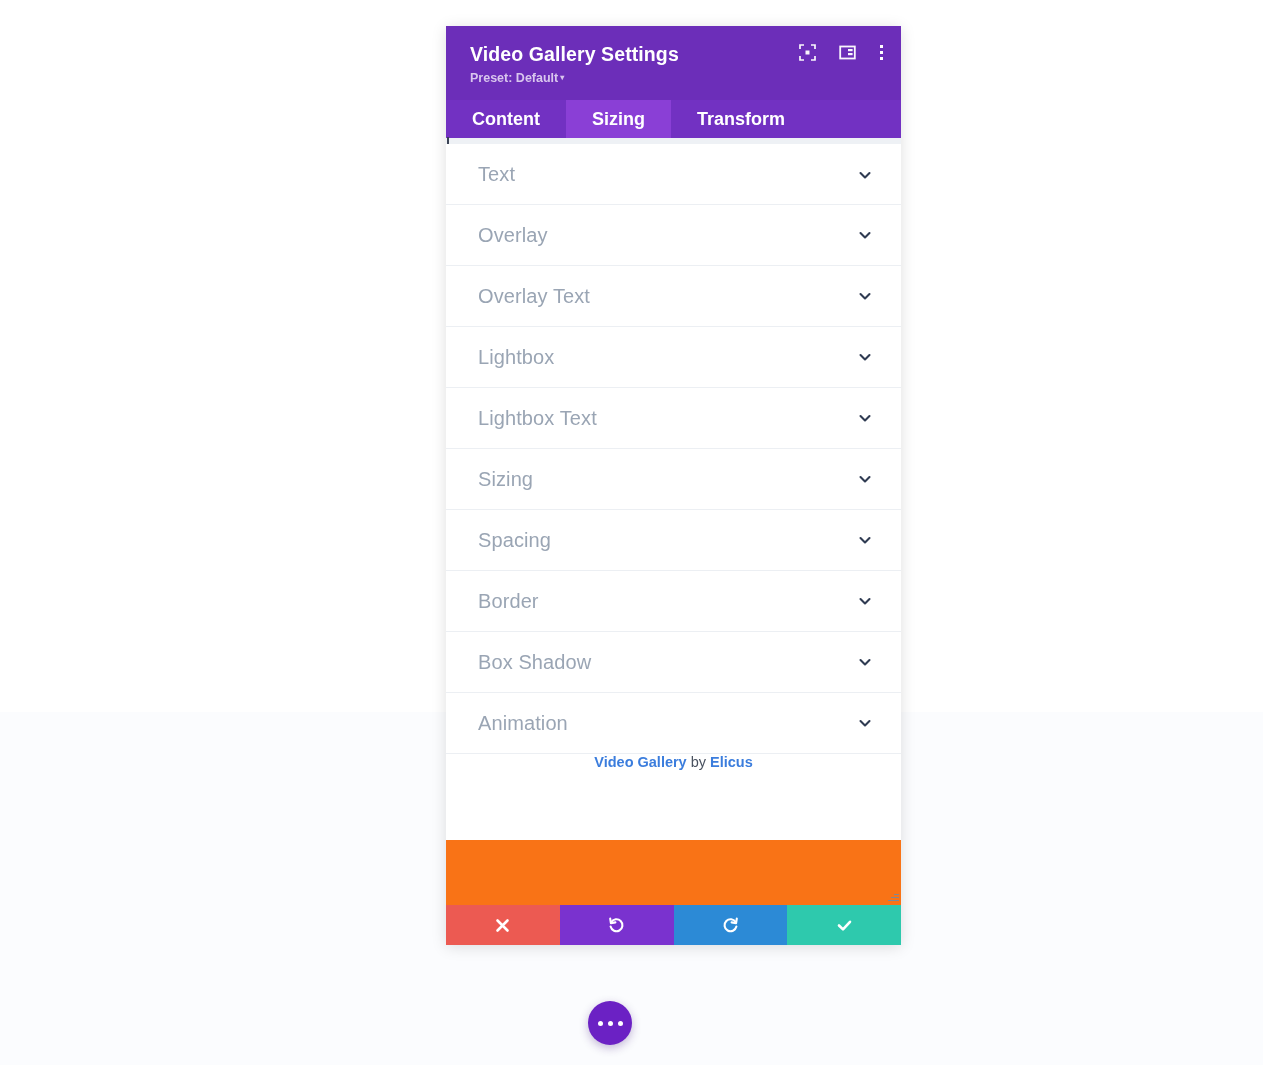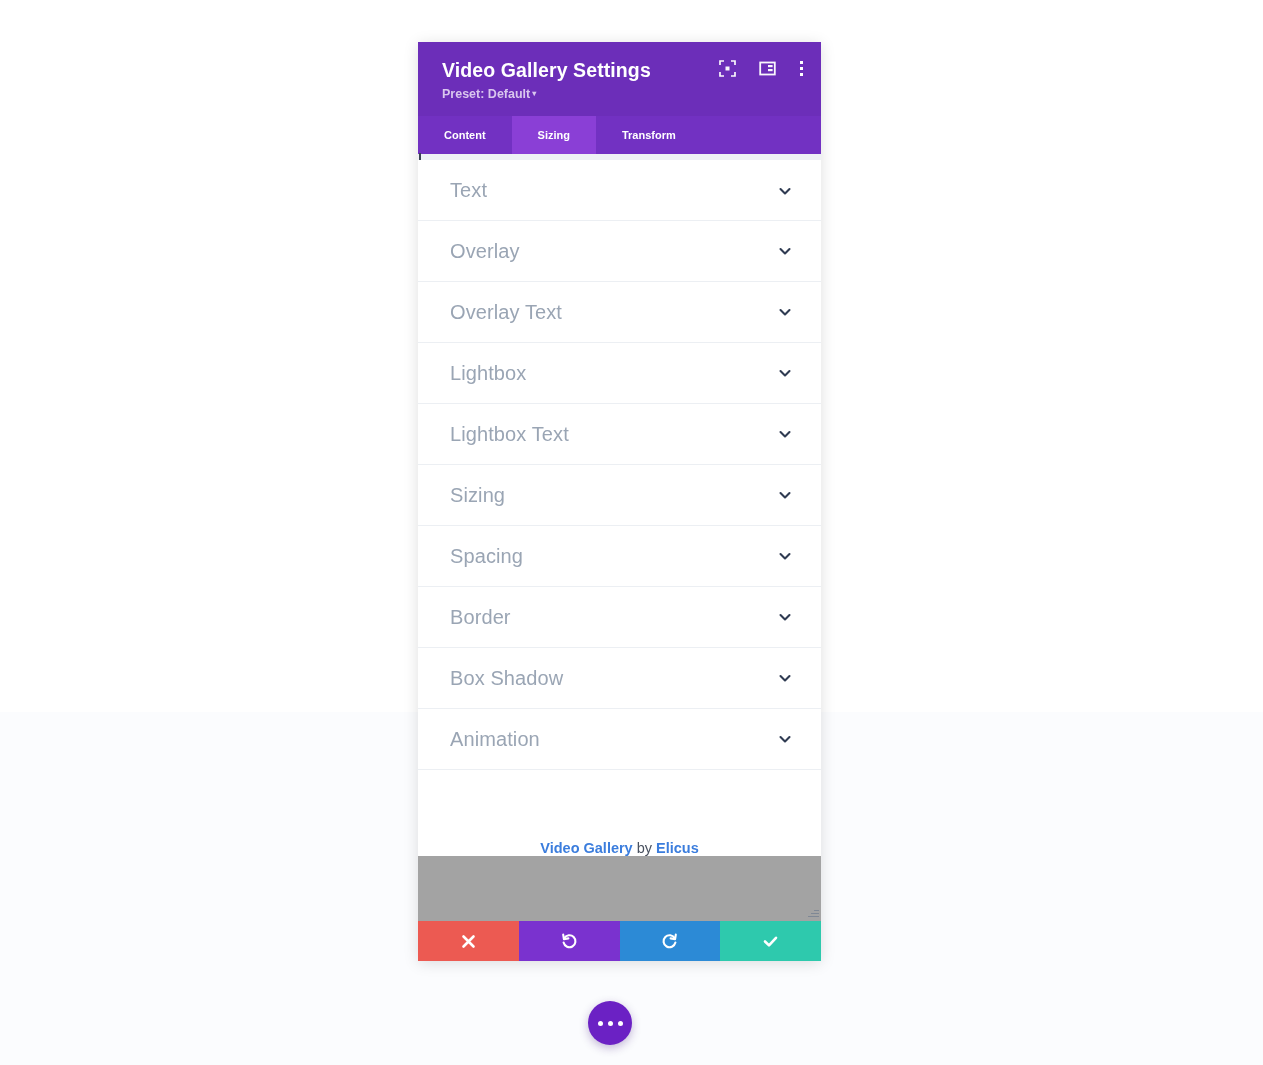--- a/index.html
+++ b/index.html
@@ -22,30 +22,29 @@
     left: 0;
     top: 712px;
     width: 1263px;
     height: 353px;
     background: #fbfcfe;
   }
 
   
   .modal {
     position: absolute;
-    left: 418px;
+    left: 446px;
     top: 26px;
-    width: 403px;
+    width: 455px;
     height: 919px;
     background: #ffffff;
     box-shadow: 0 2px 14px rgba(0,0,0,0.13);
     display: flex;
     flex-direction: column;
     overflow: hidden;
-    margin-top: 16px;
   }
 
   
   .modal-header {
     background: #6c2eb9;
     padding: 16px 22px 12px 24px;
     position: relative;
     flex: 0 0 auto;
     height: 74px;
   }
@@ -109,21 +108,21 @@
     display: flex;
     background: #7231c2;
     flex: 0 0 auto;
     height: 38px;
   }
   .tab {
     padding: 0 26px;
     height: 38px;
     line-height: 38px;
     color: #ffffff;
-    font-size: 11px;
+    font-size: 18px;
     font-weight: bold;
     cursor: pointer;
     white-space: nowrap;
   }
   .tab.active {
     background: #8a3fd6;
   }
 
   
   .tab-underline {
@@ -137,21 +136,21 @@
     left: 1px;
     top: -1px;
     width: 2px;
     height: 8px;
     background: #3b4355;
   }
 
   
   .modal-body {
     flex: 1 1 auto;
-    background: #a3a3a3;
+    background: #f97316;
     overflow: hidden;
     position: relative;
   }
 
   .toggle-row {
     height: 61px;
     display: flex;
     align-items: center;
     justify-content: space-between;
     padding: 0 28px 0 32px;
@@ -169,21 +168,21 @@
   .chev {
     width: 16px;
     height: 16px;
     flex: 0 0 auto;
   }
   .chev svg { display: block; }
 
   .credit {
     height: 86px;
     display: flex;
-    align-items: flex-end;
+    align-items: flex-start;
     justify-content: center;
     font-size: 14.5px;
     color: #555e6b;
     background: #ffffff;
   }
   .credit a {
     color: #3b7ddd;
     text-decoration: none;
     font-weight: bold;
   }

